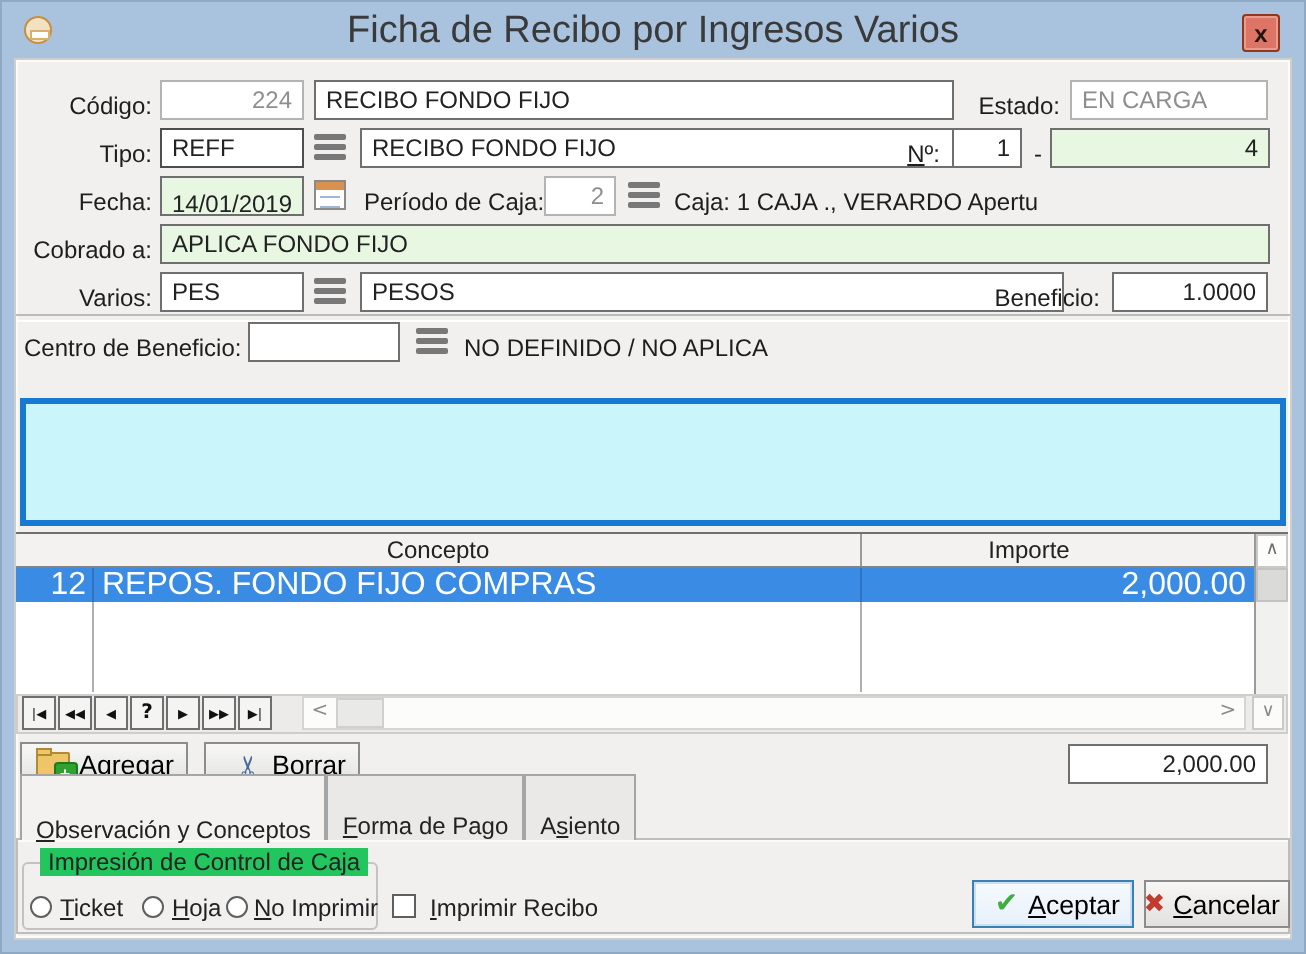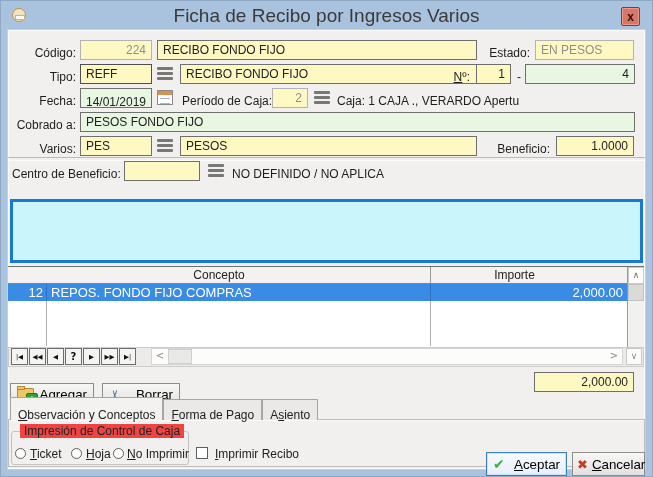--- a/index.html
+++ b/index.html
@@ -12,21 +12,21 @@
             background:#F2E2C4;border:1px solid #C6903F;box-sizing:border-box;}
   .app-icon::after{content:"";position:absolute;left:2px;top:6px;width:8px;height:3px;background:#fff;border:1px solid #D8AF6E;}
   .close{position:absolute;left:621px;top:7px;width:19px;height:19px;background:#DC7565;
          border:1px solid #93351F;box-shadow:inset 0 0 0 1px #E99C8E;color:#241412;
          font-weight:bold;font-size:12px;line-height:16px;text-align:center;padding:0;border-radius:2px;cursor:default;}
   
   .content{position:absolute;left:7px;top:29px;width:639px;height:441px;background:#F1F0EE;
            box-shadow:inset 0 0 0 1px #cfcecc, inset 0 0 0 2px #fbfbfa;}
   .lbl{position:absolute;height:20px;line-height:20px;white-space:nowrap;color:#1E1E1E;}
   .r{text-align:right;}
-  .fld{position:absolute;box-sizing:border-box;height:20px;background:#fef9c3;border:1px solid #6F6F6F;
+  .fld{position:absolute;box-sizing:border-box;height:20px;background:#ffffff;border:1px solid #6F6F6F;
        line-height:18px;padding:0 5px;white-space:nowrap;overflow:hidden;}
   .fld.dis{border-color:#B3B3B3;color:#8E8E8E;}
   .fld.green{background:#E7F7E2;}
   .fld.num{text-align:right;}
   .fld.ctr{text-align:center;padding:4px 2px;}
   .ham{position:absolute;width:16px;height:13px;display:flex;flex-direction:column;justify-content:space-between;cursor:default;}
   .ham i{display:block;height:3px;background:#787878;border-radius:1px;}
   .cal{position:absolute;width:16px;height:15px;background:#FDFDFD;border:1px solid #8A8A8A;box-sizing:border-box;}
   .cal::before{content:"";position:absolute;left:0;top:0;right:0;height:4px;background:#D9914F;}
   .cal::after{content:"";position:absolute;left:2px;top:7px;right:2px;height:4px;
@@ -38,21 +38,21 @@
   .sb-btn{position:absolute;left:0;width:100%;height:16px;line-height:14px;text-align:center;font-size:9px;
           color:#6E6E6E;background:#FDFDFC;border:1px solid #C9C9C9;box-sizing:border-box;
           font-family:"DejaVu Sans",sans-serif;cursor:default;}
   
   .table{position:absolute;left:8px;top:266px;width:636px;height:81px;background:#fff;
          border-top:1px solid #707070;box-sizing:border-box;}
   .thead{position:absolute;left:0;top:0;right:17px;height:17px;background:#F3F2F1;border-bottom:1px solid #828282;box-sizing:border-box;}
   .th{position:absolute;top:0;height:16px;line-height:16px;text-align:center;}
   .th-concepto{left:0;width:422px;}
   .th-importe{left:422px;width:168px;border-left:1px solid #9A9A9A;box-sizing:border-box;}
-  .trow{position:absolute;left:0;top:17px;height:17px;width:619px;background:#3A8BE3;color:#fff;font-size:13px;cursor:default;}
+  .trow{position:absolute;left:0;top:17px;height:17px;width:619px;background:#3A8BE3;color:#fff;font-size:16px;cursor:default;}
   .td{position:absolute;top:0;height:17px;line-height:17px;white-space:nowrap;overflow:hidden;}
   .td-num{left:0;width:38px;text-align:right;padding-right:3px;box-sizing:border-box;}
   .td-con{left:38px;width:384px;padding-left:4px;border-left:1px solid #2F74C4;box-sizing:border-box;}
   .td-imp{left:422px;width:197px;text-align:right;padding-right:4px;border-left:1px solid #2F74C4;box-sizing:border-box;}
   .vline{position:absolute;top:34px;bottom:1px;width:1px;background:#AFAFAF;}
   .tvscroll{position:absolute;right:0;top:0;width:17px;bottom:0;background:#F1F1F0;border-left:1px solid #9A9A9A;box-sizing:border-box;}
   .tvthumb{position:absolute;left:0;top:17px;width:100%;height:17px;background:#DADAD9;border:1px solid #C2C2C1;box-sizing:border-box;}
   
   .nav{position:absolute;left:8px;top:347px;width:636px;height:20px;background:#ECEBEA;border:1px solid #CECDCC;box-sizing:border-box;}
   .nav-btns{position:absolute;left:2px;top:0px;display:flex;gap:1px;}
@@ -61,58 +61,58 @@
            font-family:"DejaVu Sans",sans-serif;cursor:default;}
   .nav-btn.q{font-size:10px;font-weight:bold;}
   .hscroll{position:absolute;left:142px;right:20px;top:0px;height:17px;background:#FCFCFB;border:1px solid #D5D5D4;box-sizing:border-box;}
   .hs-btn{position:absolute;top:0;width:16px;height:15px;text-align:center;line-height:14px;font-size:10px;color:#8A8A8A;
           font-family:"DejaVu Sans",sans-serif;cursor:default;}
   .hs-thumb{position:absolute;left:16px;top:0;width:24px;height:15px;background:#E9E9E8;border:1px solid #D0D0CF;box-sizing:border-box;cursor:default;}
   .nav-down{position:absolute;right:1px;top:0px;width:16px;height:17px;background:#FBFBFA;border:1px solid #C9C9C8;box-sizing:border-box;
             text-align:center;line-height:15px;font-size:9px;color:#8A8A8A;font-family:"DejaVu Sans",sans-serif;cursor:default;}
   
   .btn{position:absolute;box-sizing:border-box;height:23px;background:linear-gradient(#F7F7F6,#E2E1DF);
-       border:1px solid #8C8C8C;display:flex;align-items:center;justify-content:space-between;gap:5px;padding:0 6px;cursor:default;margin-top:12px;}
+       border:1px solid #8C8C8C;display:flex;align-items:center;justify-content:flex-end;gap:5px;padding:0 6px;cursor:default;}
   .ico-folder{position:relative;width:15px;height:11px;background:#EFC56A;border:1px solid #B08A34;border-radius:1px;flex:none;}
   .ico-folder::before{content:"";position:absolute;left:-1px;top:-3px;width:6px;height:2px;background:#EFC56A;border:1px solid #B08A34;}
   .ico-folder::after{content:"+";position:absolute;right:-5px;bottom:-5px;width:10px;height:10px;background:#2FA12F;color:#fff;
                      border-radius:2px;font:bold 9px/10px "Liberation Sans",sans-serif;text-align:center;border:1px solid #1C7A1C;}
   .ico-scissors{color:#4A6C9B;font-size:14px;transform:rotate(-90deg);font-family:"DejaVu Sans",sans-serif;flex:none;}
   .ico-check{color:#3FAE3F;font-weight:bold;font-size:14px;font-family:"DejaVu Sans",sans-serif;flex:none;}
   .ico-cross{color:#C23B2E;font-weight:bold;font-size:13px;font-family:"DejaVu Sans",sans-serif;flex:none;}
   .btn.focused{border:1px solid #3C7FB1;box-shadow:inset 0 0 0 1px #C7E0F4;background:linear-gradient(#F6FAFE,#E7F0F9);}
   
   .tabs{position:absolute;left:10px;top:397px;display:flex;align-items:flex-end;height:23px;}
   .tab{box-sizing:border-box;border:1px solid #A5A5A5;border-bottom:none;background:#EAE9E8;height:21px;
-       line-height:19px;padding:6px 7px;white-space:nowrap;cursor:default;}
+       line-height:19px;padding:16px 7px;white-space:nowrap;cursor:default;}
   .tab.active{background:#F3F2F0;height:23px;line-height:22px;position:relative;z-index:3;}
   .tabpage{position:absolute;left:8px;top:419px;width:637px;height:48px;border:1px solid #BDBDBC;background:#F1F0EE;
            box-shadow:inset 0 1px 0 #FAFAF9;box-sizing:border-box;}
   
   .gbox{position:absolute;left:11px;top:431px;width:178px;height:34px;border:1px solid #C2C2C1;border-radius:3px;box-sizing:border-box;}
-  .gbox-title{position:absolute;left:20px;top:424px;background:#ef4444;padding:0 4px;white-space:nowrap;}
+  .gbox-title{position:absolute;left:20px;top:424px;background:#22c55e;padding:0 4px;white-space:nowrap;}
   .radio{position:absolute;top:448px;width:11px;height:11px;border:1px solid #5F5F5F;border-radius:50%;background:#fff;box-sizing:border-box;cursor:default;}
   .rlbl{position:absolute;top:446px;height:16px;line-height:16px;white-space:nowrap;cursor:default;}
   .checkbox{position:absolute;left:196px;top:447px;width:12px;height:12px;border:1px solid #5F5F5F;background:#fff;box-sizing:border-box;cursor:default;}
   u{text-decoration:underline;}
 </style>
 </head>
 <body>
 
 <div class="win">
   <span class="app-icon"></span>
   <div class="title">Ficha de Recibo por Ingresos Varios</div>
   <button class="close">x</button>
   <div class="content"></div>
 
   <span class="lbl r" style="left:6px;top:43px;width:70px">Código:</span>
   <div class="fld dis num" style="left:80px;top:40px;width:72px">224</div>
   <div class="fld" style="left:157px;top:40px;width:320px">RECIBO FONDO FIJO</div>
   <span class="lbl r" style="left:480px;top:43px;width:50px">Estado:</span>
-  <div class="fld dis" style="left:535px;top:40px;width:99px">EN PESOS</div>
+  <div class="fld dis" style="left:535px;top:40px;width:99px">EN CARGA</div>
 
   <span class="lbl r" style="left:6px;top:67px;width:70px">Tipo:</span>
   <div class="fld" style="left:80px;top:64px;width:72px;border-color:#4E4E4E">REFF</div>
   <span class="ham" style="left:157px;top:67px">
       <i></i>
       <i></i>
       <i></i>
     </span>
   <div class="fld" style="left:180px;top:64px;width:297px">RECIBO FONDO FIJO</div>
   <span class="lbl r" style="left:438px;top:67px;width:32px"><u>N</u>º:</span>
@@ -126,30 +126,30 @@
   <span class="lbl" style="left:182px;top:91px">Período de Caja:</span>
   <div class="fld dis num" style="left:272px;top:88px;width:36px">2</div>
   <span class="ham" style="left:314px;top:91px">
       <i></i>
       <i></i>
       <i></i>
     </span>
   <span class="lbl" style="left:337px;top:91px">Caja: 1 CAJA ., VERARDO Apertu</span>
 
   <span class="lbl r" style="left:6px;top:115px;width:70px">Cobrado a:</span>
-  <div class="fld green" style="left:80px;top:112px;width:555px">PESOS FONDO FIJO</div>
+  <div class="fld green" style="left:80px;top:112px;width:555px">APLICA FONDO FIJO</div>
 
   <span class="lbl r" style="left:6px;top:139px;width:70px">Varios:</span>
   <div class="fld" style="left:80px;top:136px;width:72px">PES</div>
   <span class="ham" style="left:157px;top:139px">
       <i></i>
       <i></i>
       <i></i>
     </span>
-  <div class="fld" style="left:180px;top:136px;width:297px">PESOS</div>
+  <div class="fld" style="left:180px;top:136px;width:352px">PESOS</div>
   <span class="lbl r" style="left:466px;top:139px;width:84px">Beneficio:</span>
   <div class="fld num" style="left:556px;top:136px;width:78px">1.0000</div>
 
   <div class="divider" style="top:157px"></div>
 
   <span class="lbl" style="left:12px;top:164px">Centro de Beneficio:</span>
   <div class="fld" style="left:124px;top:161px;width:76px"></div>
   <span class="ham" style="left:208px;top:164px">
       <i></i>
       <i></i>

